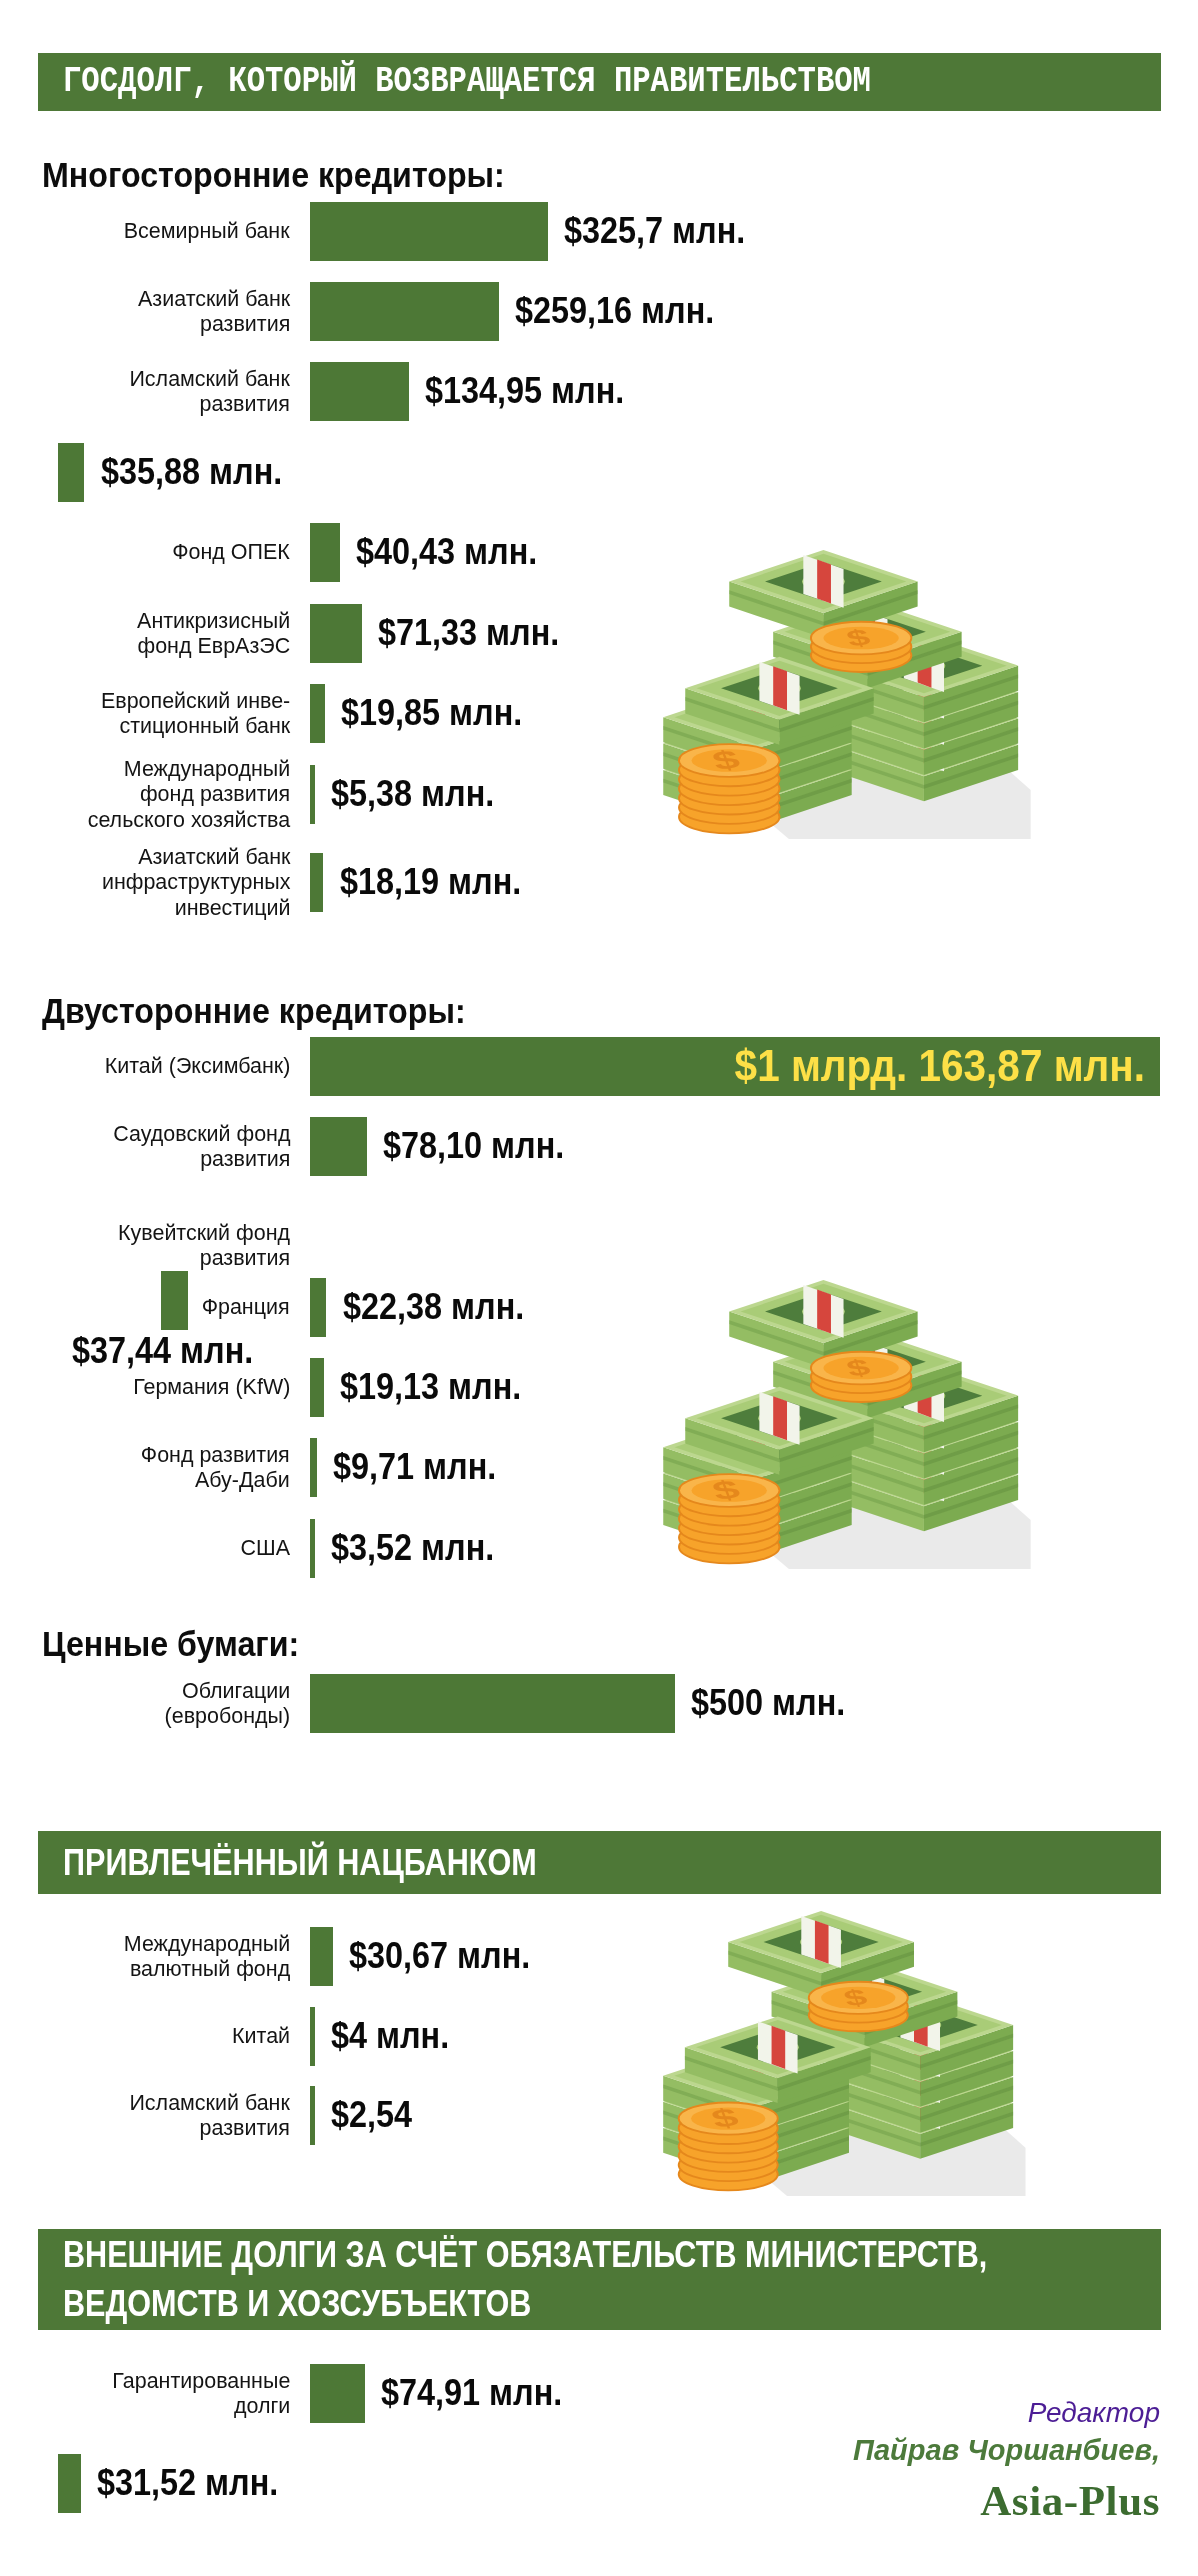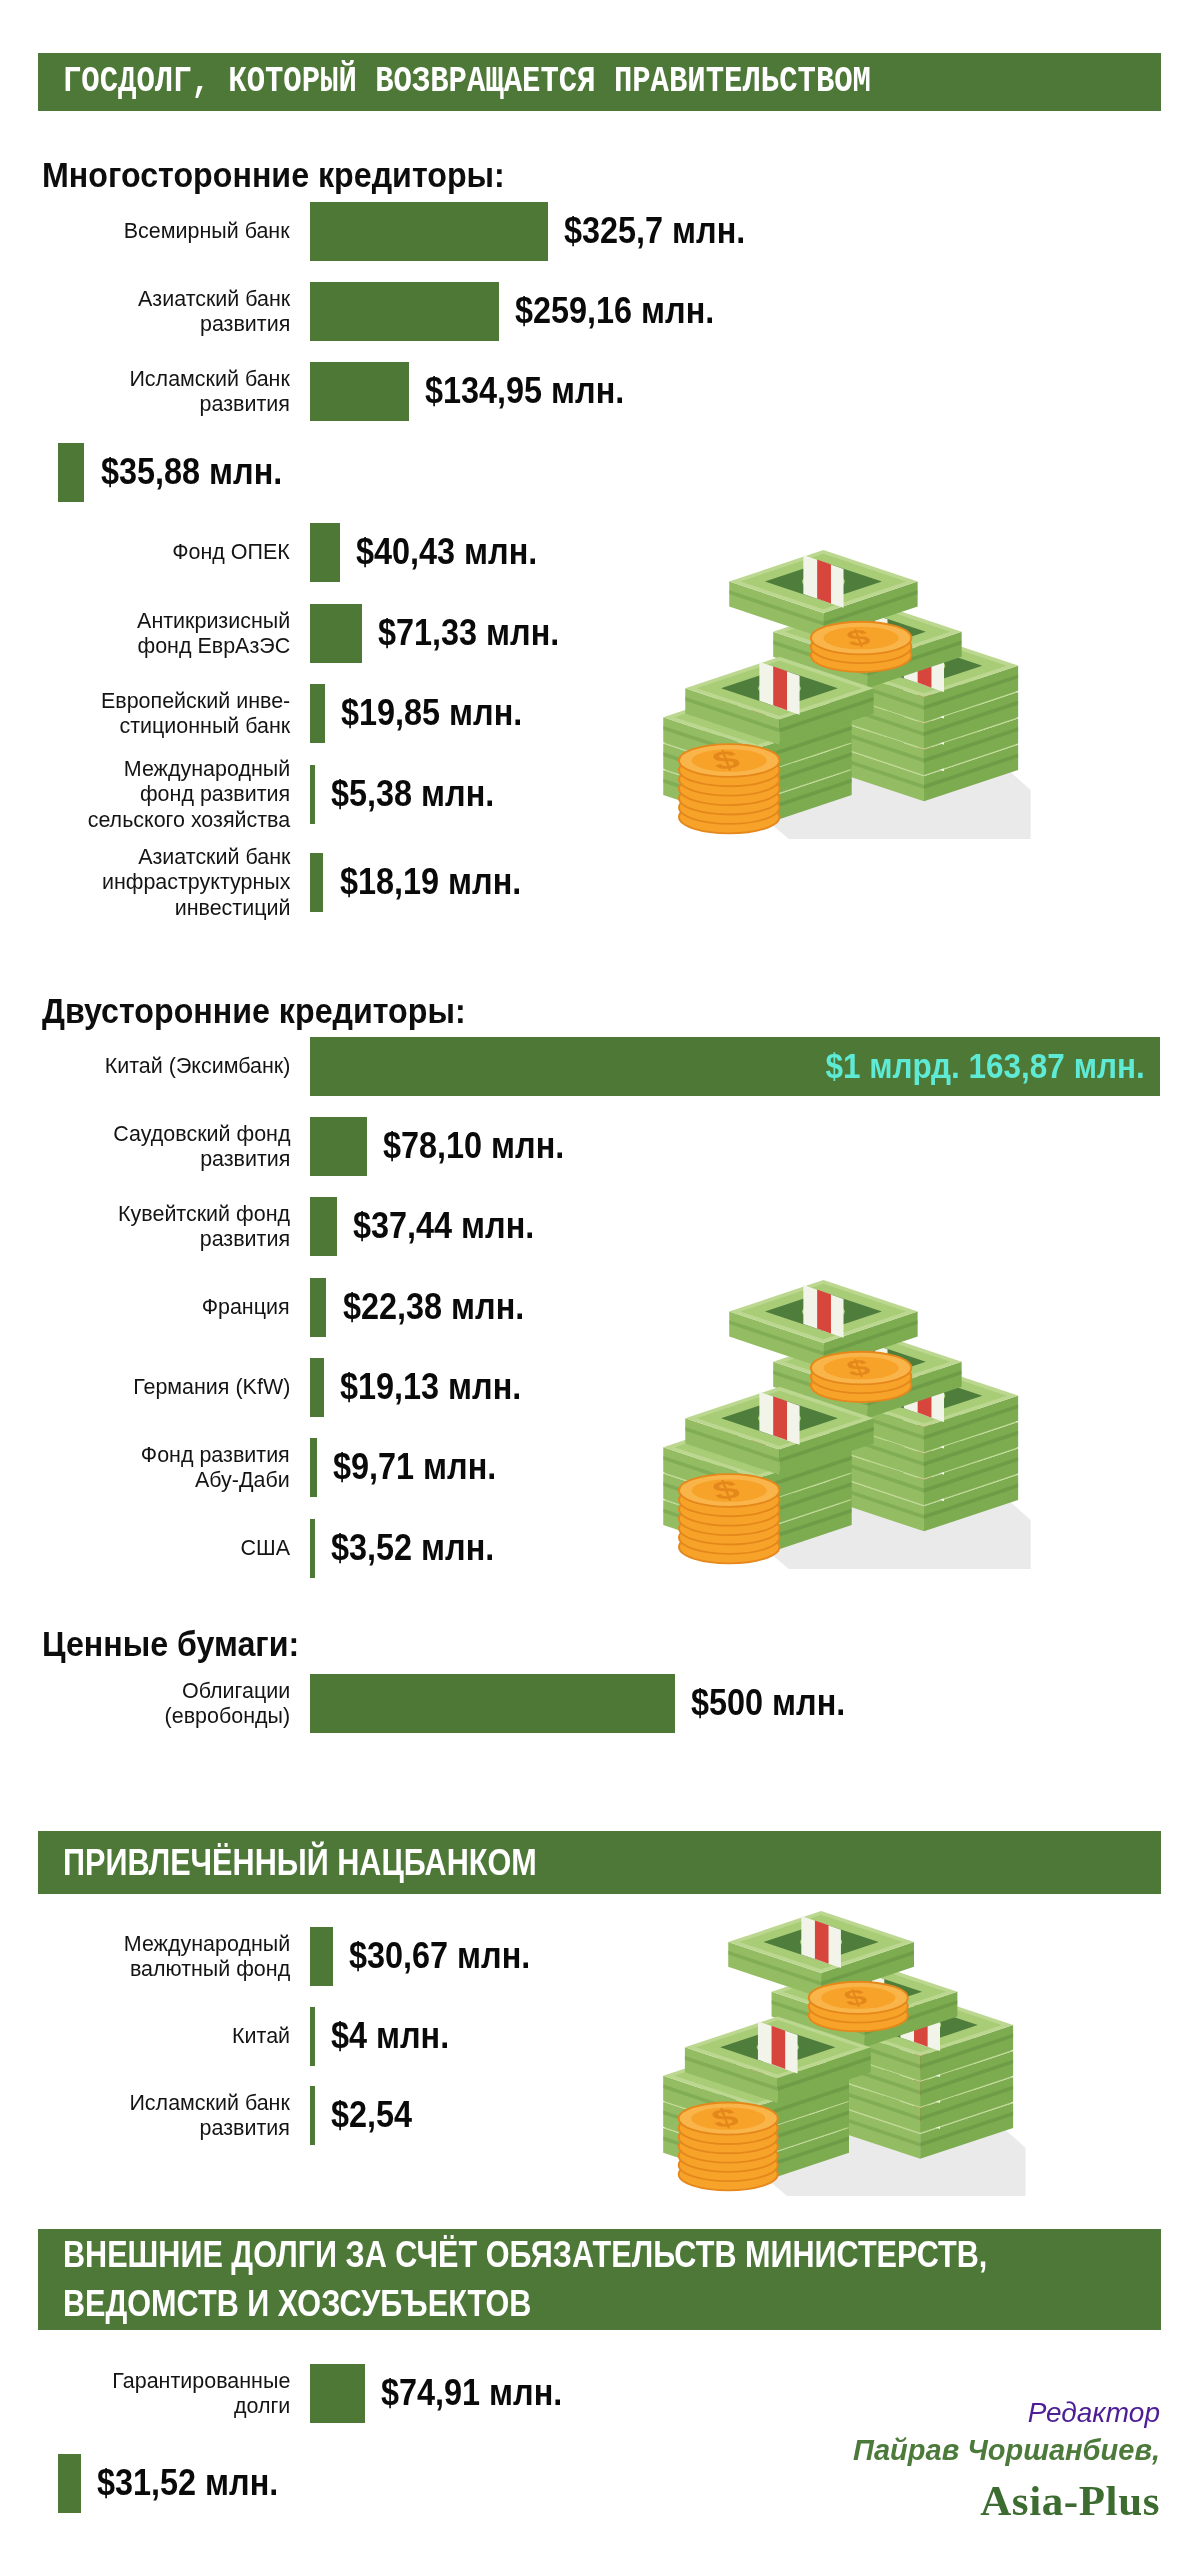--- a/index.html
+++ b/index.html
@@ -20,21 +20,21 @@
 
   
   .sec-heading{position:absolute;left:42px;font-weight:bold;font-size:35px;color:#0d0d0d;}
   .sec-heading .cond{transform:scaleX(.92);}
 
   
   .row{position:absolute;left:38px;height:94px;display:flex;align-items:center;}
   .row-label{width:252px;flex:none;text-align:right;font-size:22.6px;line-height:1.12;color:#141414;}
   .row-label .cond{transform:scaleX(.95);transform-origin:right center;}
   .bar{height:59px;margin-left:20px;flex:none;display:flex;align-items:center;justify-content:flex-end;}
-  .bar-inner-value{color:#5eead4;font-weight:bold;font-size:35px;padding-right:15px;white-space:nowrap;}
+  .bar-inner-value{color:#fde047;font-weight:bold;font-size:45px;padding-right:15px;white-space:nowrap;}
   .bar-inner-value .cond{transform:scaleX(.9);transform-origin:right center;}
   .row-value{margin-left:16.4px;font-weight:bold;font-size:36px;white-space:nowrap;color:#0a0a0a;}
   .row-value .cond{transform:scaleX(.9);}
 
   
   .money{position:absolute;pointer-events:none;}
   #money-1{left:641px;top:481px;width:390px;height:358px;}
   #money-2{left:641px;top:1211px;width:390px;height:358px;}
   #money-3{left:641px;top:1843px;width:385px;height:353px;}
 
@@ -169,21 +169,21 @@
       <div class="bar" style="background: rgb(77, 120, 54); width: 850px;">
         <div class="bar-inner-value"><span class="cond">$1 млрд. 163,87 млн.</span></div>
       </div>
     </div>
     <div class="row" style="top: 1099px;">
       <div class="row-label"><span class="cond">Саудовский фонд
 развития</span></div>
       <div class="bar" style="background: rgb(77, 120, 54); width: 57px;"></div>
       <div class="row-value"><span class="cond">$78,10 млн.</span></div>
     </div>
-    <div class="row" style="top: 1179px;">
+    <div class="row" style="top: 1220px; flex-direction: column;">
       <div class="row-label"><span class="cond">Кувейтский фонд
 развития</span></div>
       <div class="bar" style="background: rgb(77, 120, 54); width: 27px;"></div>
       <div class="row-value"><span class="cond">$37,44 млн.</span></div>
     </div>
     <div class="row" style="top: 1260px;">
       <div class="row-label"><span class="cond">Франция</span></div>
       <div class="bar" style="background: rgb(77, 120, 54); width: 16.4px;"></div>
       <div class="row-value"><span class="cond">$22,38 млн.</span></div>
     </div>

